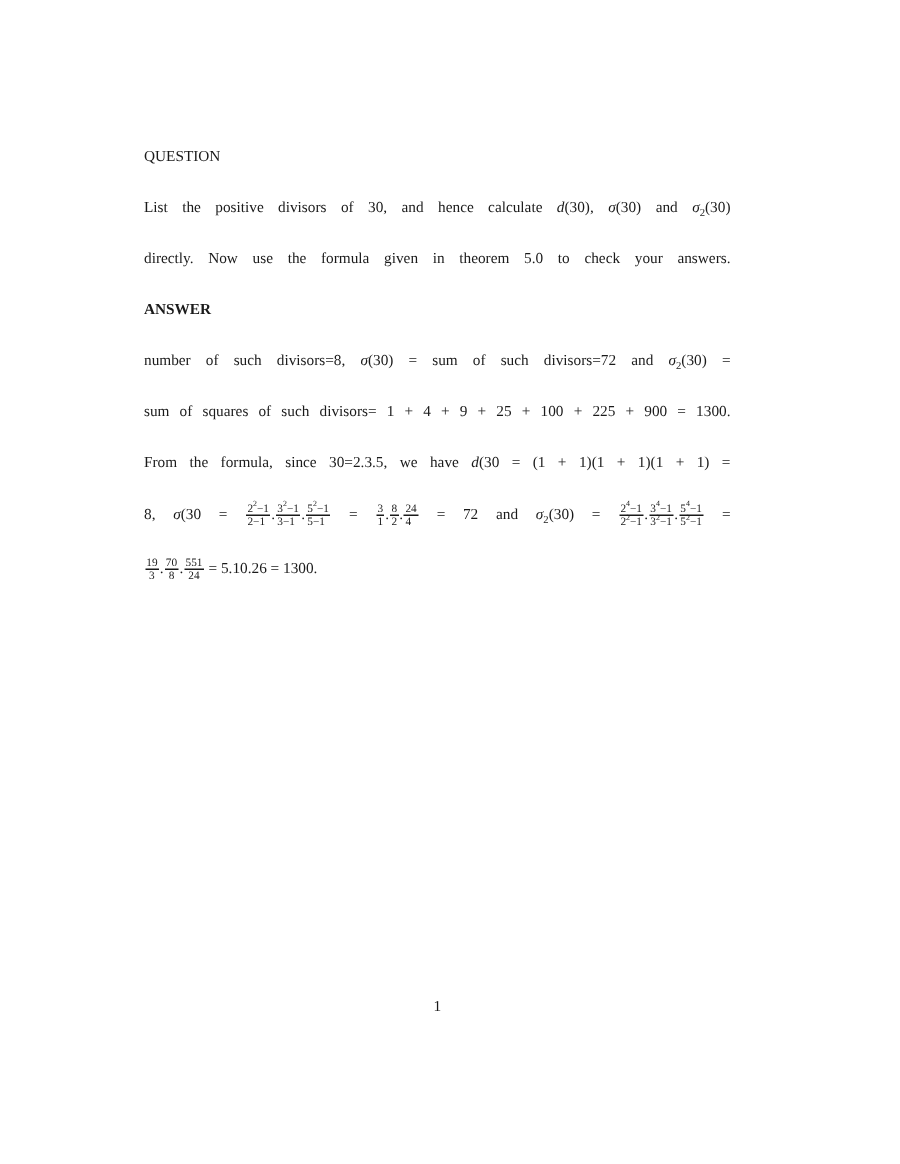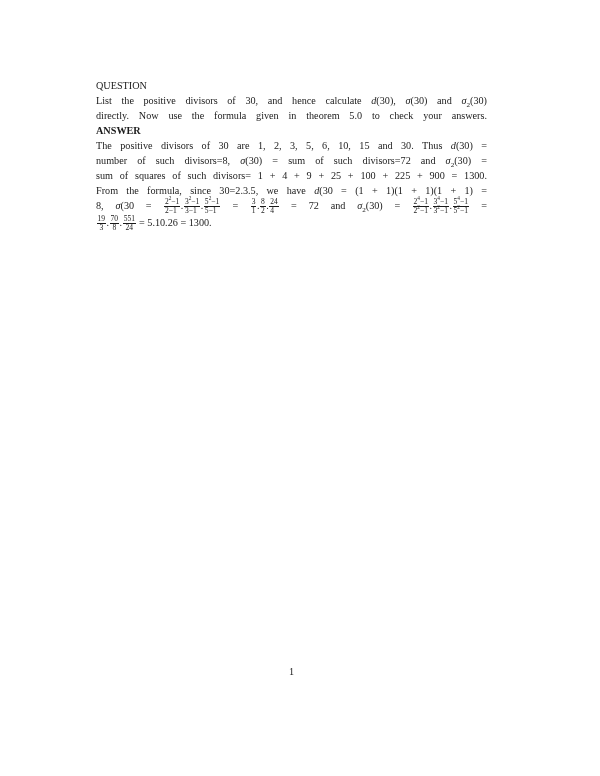--- a/index.html
+++ b/index.html
@@ -11,21 +11,21 @@
     font-family: "Liberation Serif", "DejaVu Serif", serif;
     color: #1a1a1a;
   }
   .textblock {
     position: absolute;
     left: 96px; top: 78px;
     width: 391px;
     font-size: 10.2px;
     line-height: 15px;
   }
-  .line { min-height: 15px; }
+  .line { min-height: 15px; margin-top: 19px; }
   .jline { text-align: justify; text-align-last: justify; }
   .lline { text-align: left; }
   em { font-style: italic; }
   sup, sub { font-size: 70%; line-height: 0; }
   .frac {
     display: inline-block;
     vertical-align: middle;
     text-align: center;
     font-size: 0.74em;
     line-height: 1.05;
@@ -46,21 +46,20 @@
 
 <div class="page">
   <div class="textblock">
     <div class="line jline" style="text-align-last:left;">QUESTION</div>
     <div>
         <div class="line jline">List the positive divisors of 30, and hence calculate <em>d</em>(30), <em>σ</em>(30) and <em>σ</em><sub>2</sub>(30)</div>
         <div class="line jline">directly. Now use the formula given in theorem 5.0 to check your answers.</div>
       </div>
     <div class="line jline" style="text-align-last:left;font-weight:bold;">ANSWER</div>
     <div>
-        <div class="line jline">The positive divisors of 30 are 1, 2, 3, 5, 6, 10, 15 and 30. Thus <em>d</em>(30) =</div>
         <div class="line jline">number of such divisors=8, <em>σ</em>(30) = sum of such divisors=72 and <em>σ</em><sub>2</sub>(30) =</div>
         <div class="line jline">sum of squares of such divisors= 1 + 4 + 9 + 25 + 100 + 225 + 900 = 1300.</div>
         <div class="line jline">From the formula, since 30=2.3.5, we have <em>d</em>(30 = (1 + 1)(1 + 1)(1 + 1) =</div>
         <div class="line jline">8, <em>σ</em>(30 = <span class="frac"><span class="num">2<sup>2</sup>−1</span><span class="den">2−1</span></span>.<span class="frac"><span class="num">3<sup>2</sup>−1</span><span class="den">3−1</span></span>.<span class="frac"><span class="num">5<sup>2</sup>−1</span><span class="den">5−1</span></span> = <span class="frac"><span class="num">3</span><span class="den">1</span></span>.<span class="frac"><span class="num">8</span><span class="den">2</span></span>.<span class="frac"><span class="num">24</span><span class="den">4</span></span> = 72 and <em>σ</em><sub>2</sub>(30) = <span class="frac"><span class="num">2<sup>4</sup>−1</span><span class="den">2<sup>2</sup>−1</span></span>.<span class="frac"><span class="num">3<sup>4</sup>−1</span><span class="den">3<sup>2</sup>−1</span></span>.<span class="frac"><span class="num">5<sup>4</sup>−1</span><span class="den">5<sup>2</sup>−1</span></span> =</div>
         <div class="line lline"><span class="frac"><span class="num">19</span><span class="den">3</span></span>.<span class="frac"><span class="num">70</span><span class="den">8</span></span>.<span class="frac"><span class="num">551</span><span class="den">24</span></span> = 5.10.26 = 1300.</div>
       </div>
   </div>
   <div class="page-number">1</div>
 </div>
 

